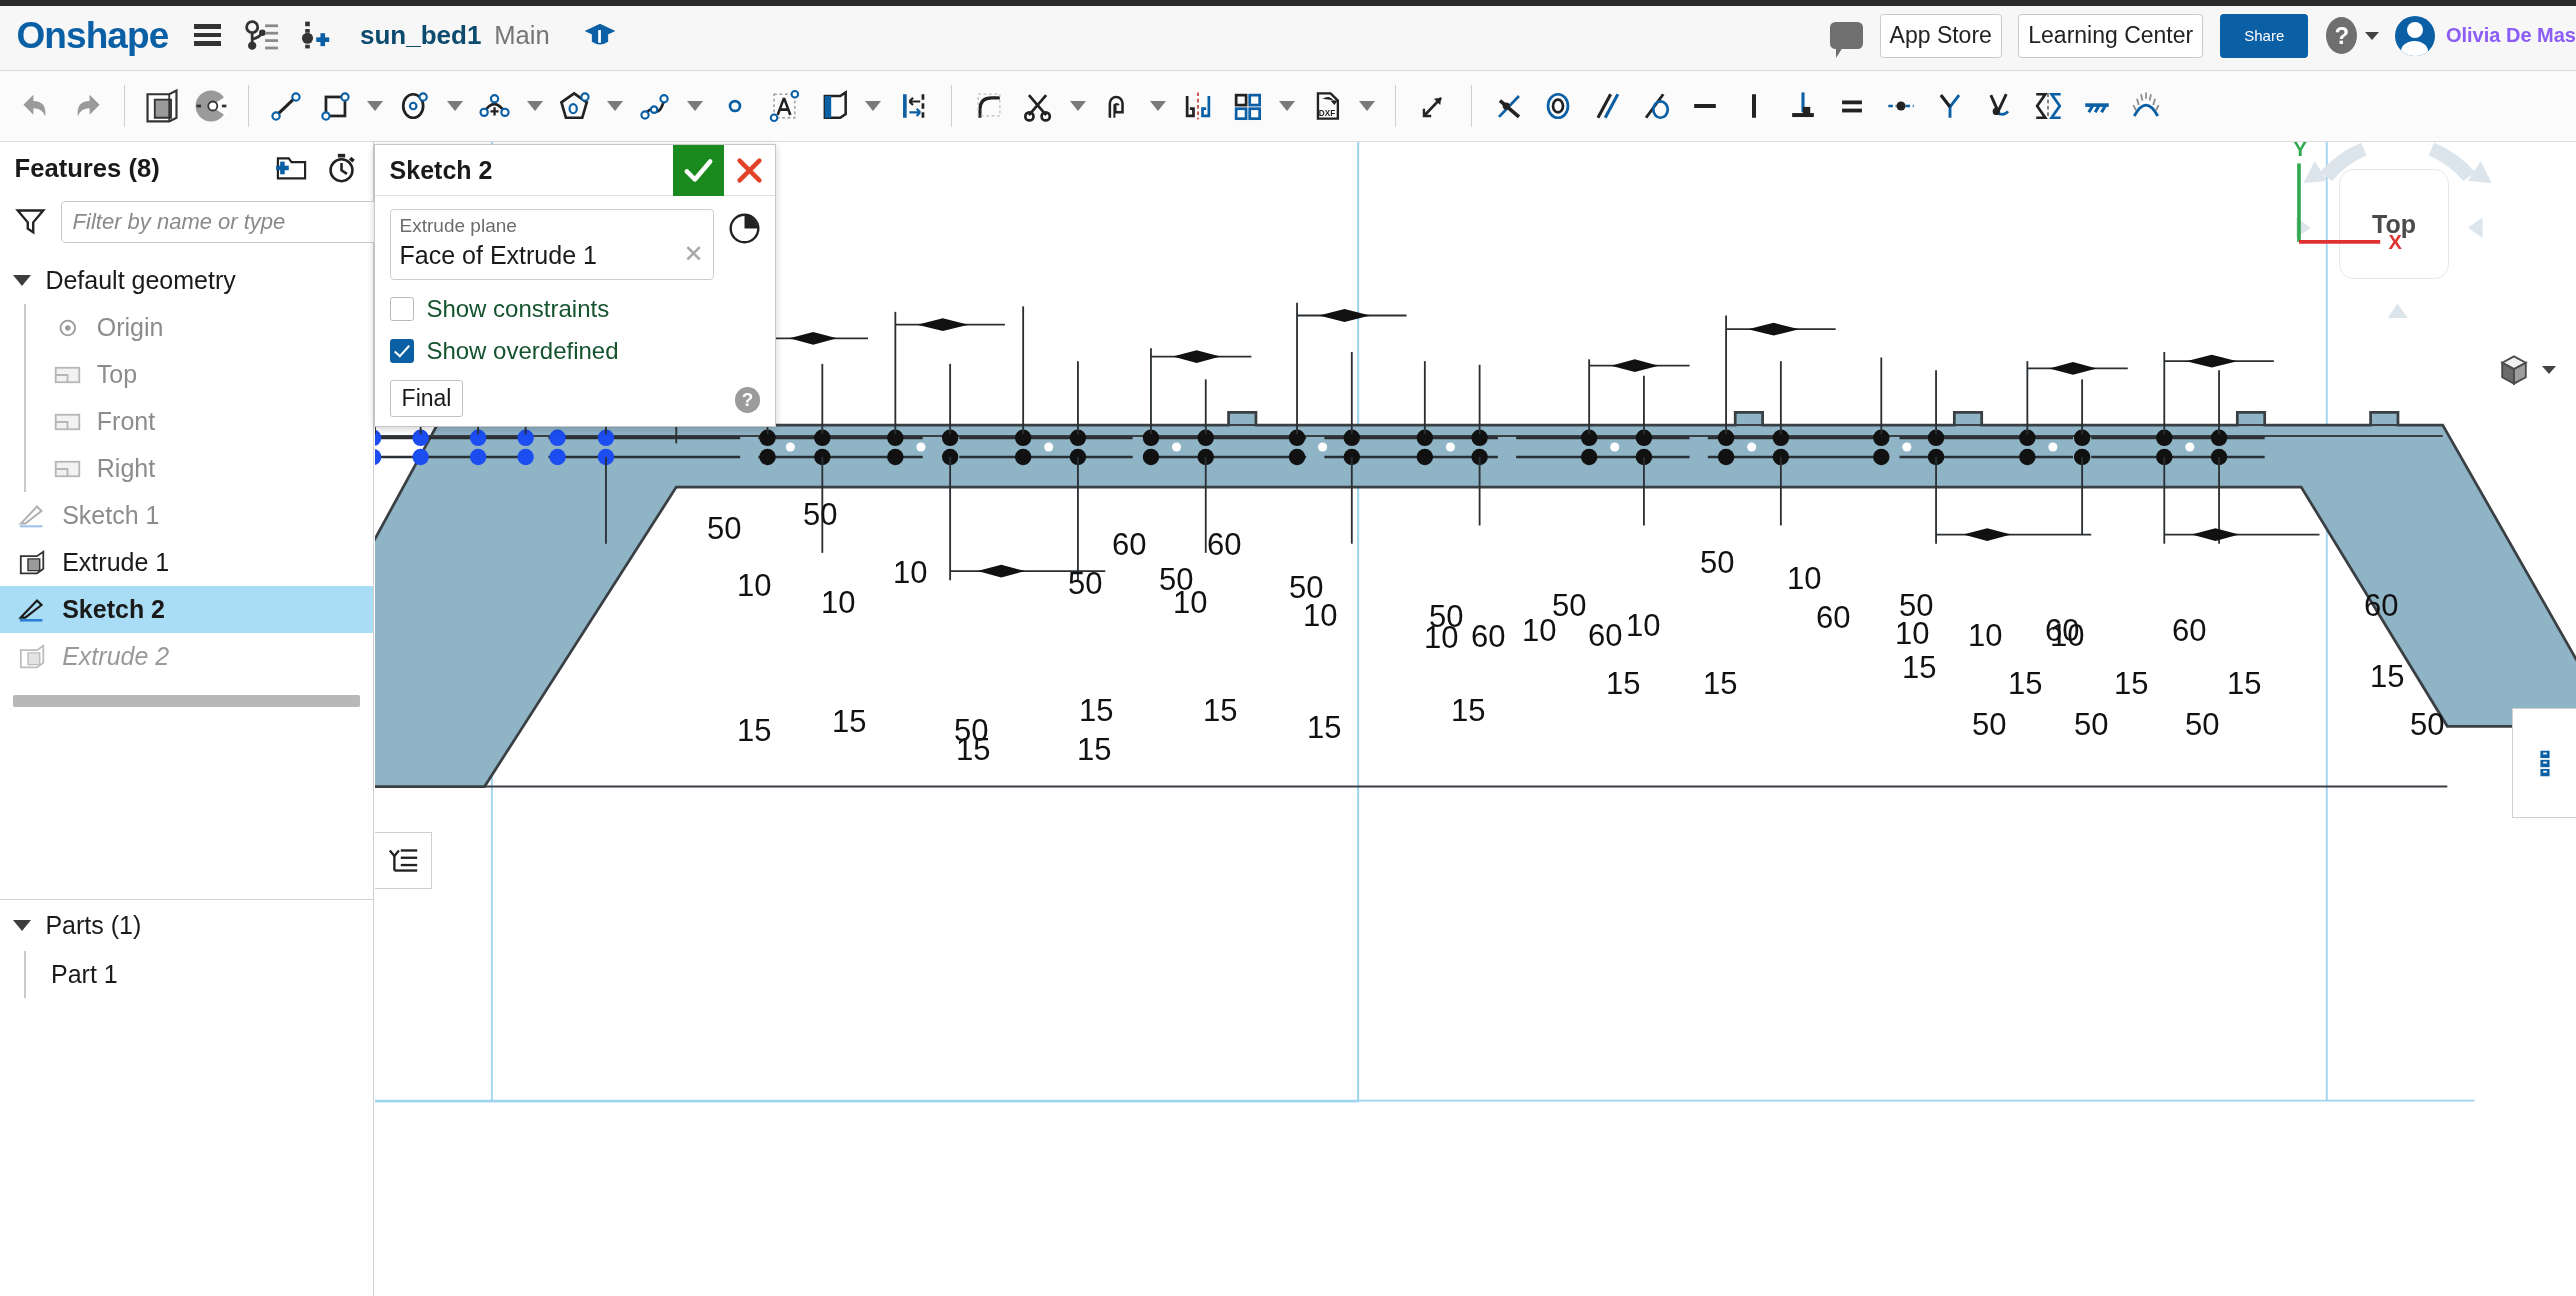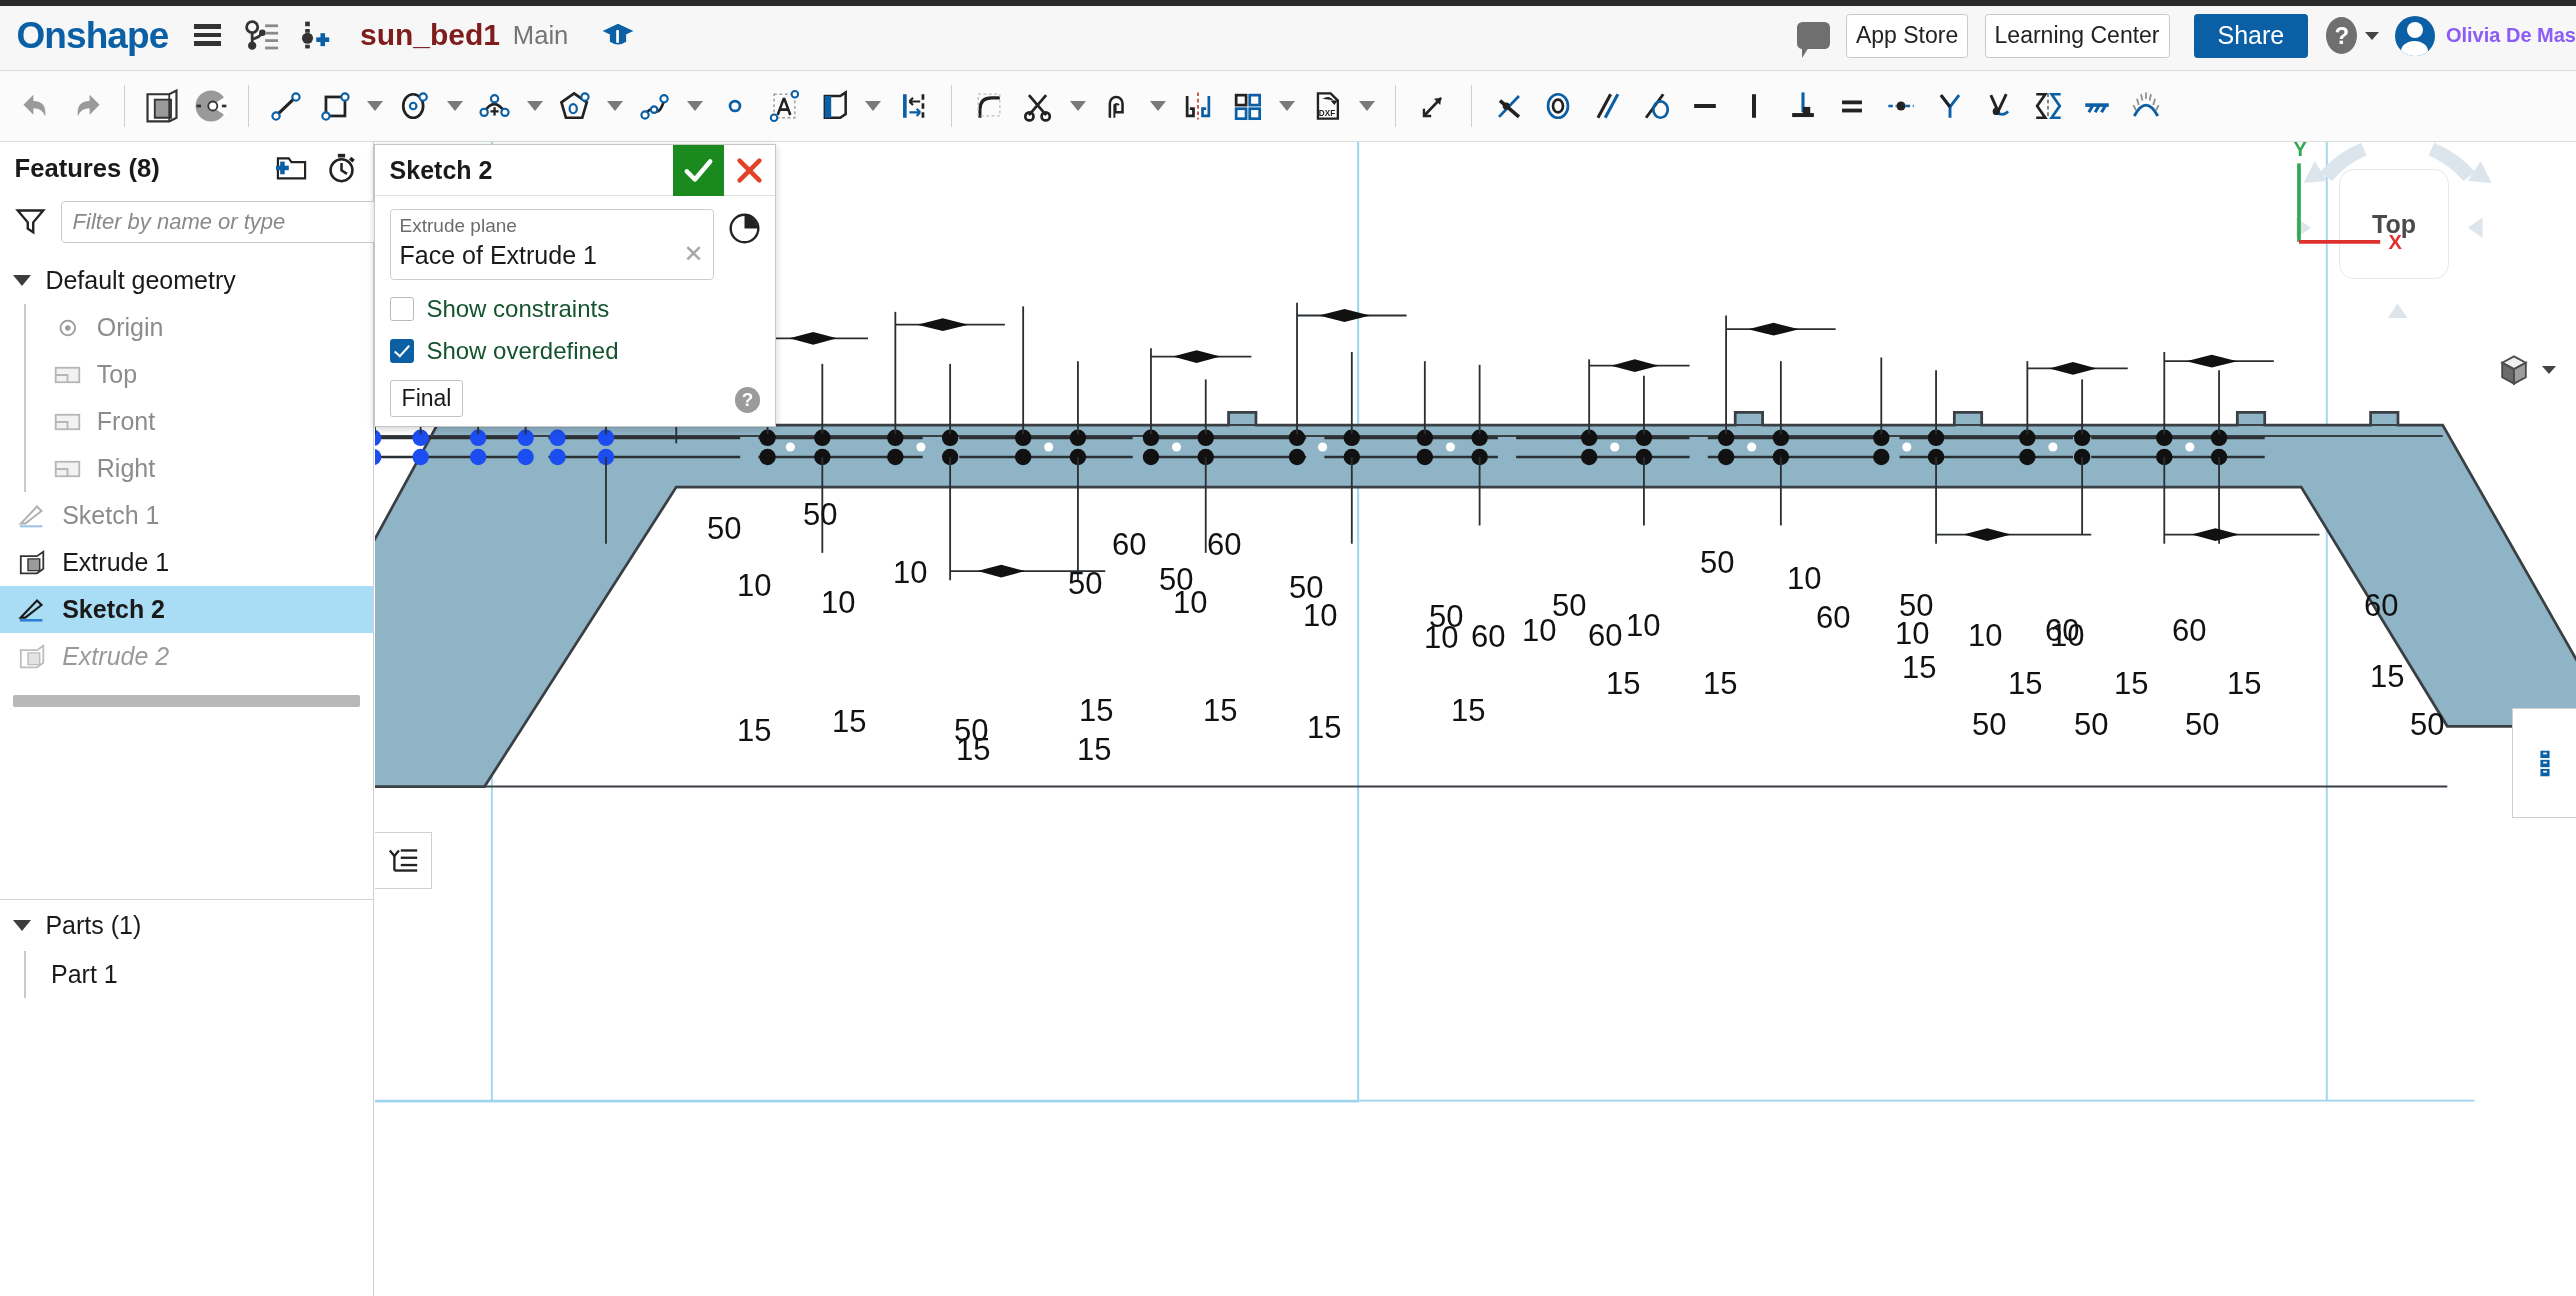--- a/index.html
+++ b/index.html
@@ -24,37 +24,37 @@
   }
   .brand {
     font-size: 37px; font-weight: bold; color: #0b5fa5;
     letter-spacing: -0.9px; margin-left: 16.4px; line-height: 1;
   }
   .tb-icon { display: flex; align-items: center; justify-content: center; cursor: pointer; }
   .hamburger { width: 42px; height: 37px; margin-left: 18px; }
   .hamburger span { display:block; width: 27px; height: 4.6px; background: #333; margin: 3.7px 0; }
   .icon-btn { width: 42px; height: 42px; margin-left: 11px; }
   .doc-title {
-    font-size: 30px; font-weight: bold; color: #7f1d1d; margin-left: 25.6px;
+    font-size: 26px; font-weight: bold; color: #0c4a6e; margin-left: 25.6px;
   }
   .doc-branch { font-size: 25.6px; color: #757575; margin-left: 12.8px; }
   .grad-icon { margin-left: 31px; }
   .topbar-right {
     position: absolute; right: 0; top: 0; height: 71px;
     display: flex; align-items: center; padding-right: 0;
   }
   .pill-btn {
     height: 44px; padding: 0 9px; border: 0.9px solid #c9c9c9; background: #fff;
     border-radius: 3.7px; font-size: 23px; color: #222; margin-left: 16.4px;
     display: flex; align-items: center; cursor: pointer;
     font-family: "Liberation Sans", sans-serif;
   }
   .share-btn {
     height: 44px; padding: 0 24px; background: #0b5fa5; color: #fff;
-    border: none; border-radius: 3.7px; font-size: 25px; margin-left: 24px;
+    border: none; border-radius: 3.7px; font-size: 15px; margin-left: 17px;
     display: flex; align-items: center; cursor: pointer;
     font-family: "Liberation Sans", sans-serif;
   }
   .help-circle {
     width: 31px; height: 37px; border-radius: 50%; background: #6f6f6f;
     color: #fff; font-size: 24px; font-weight: bold;
     display: flex; align-items: center; justify-content: center; margin-left: 18px;
   }
   .caret-tiny {
     width:0;height:0;border-left:7.3px solid transparent;border-right:7.3px solid transparent;

